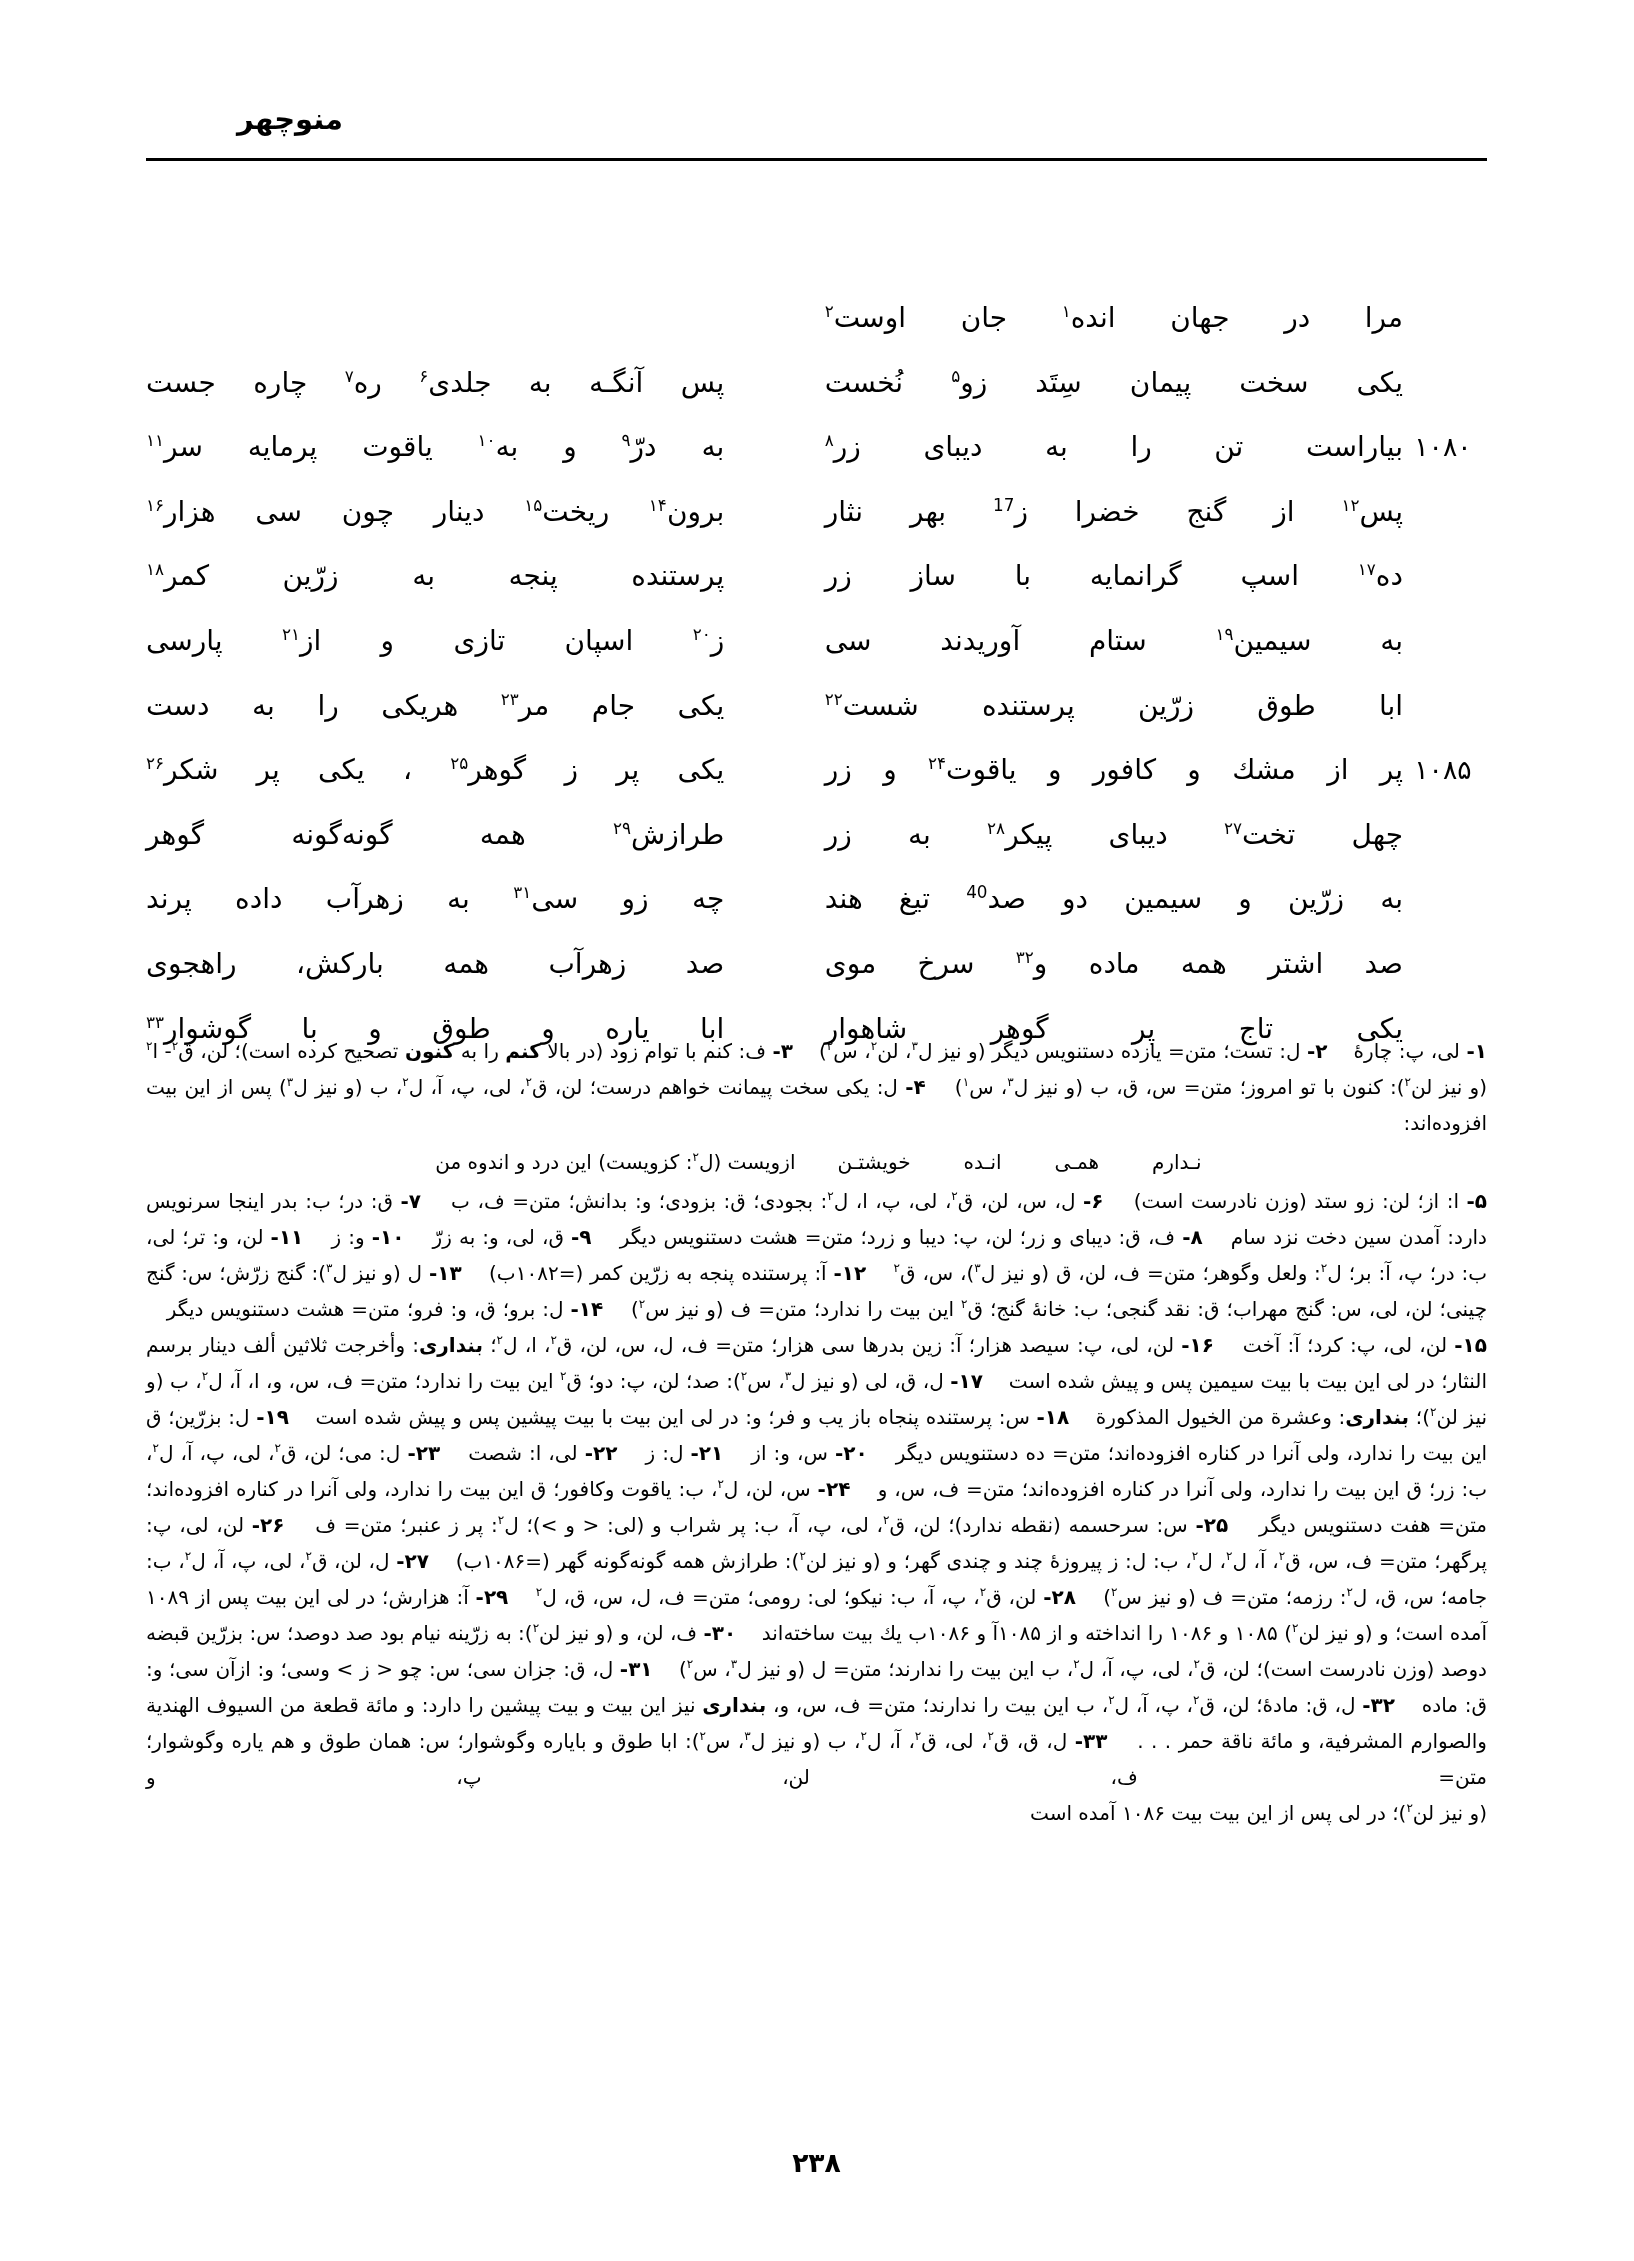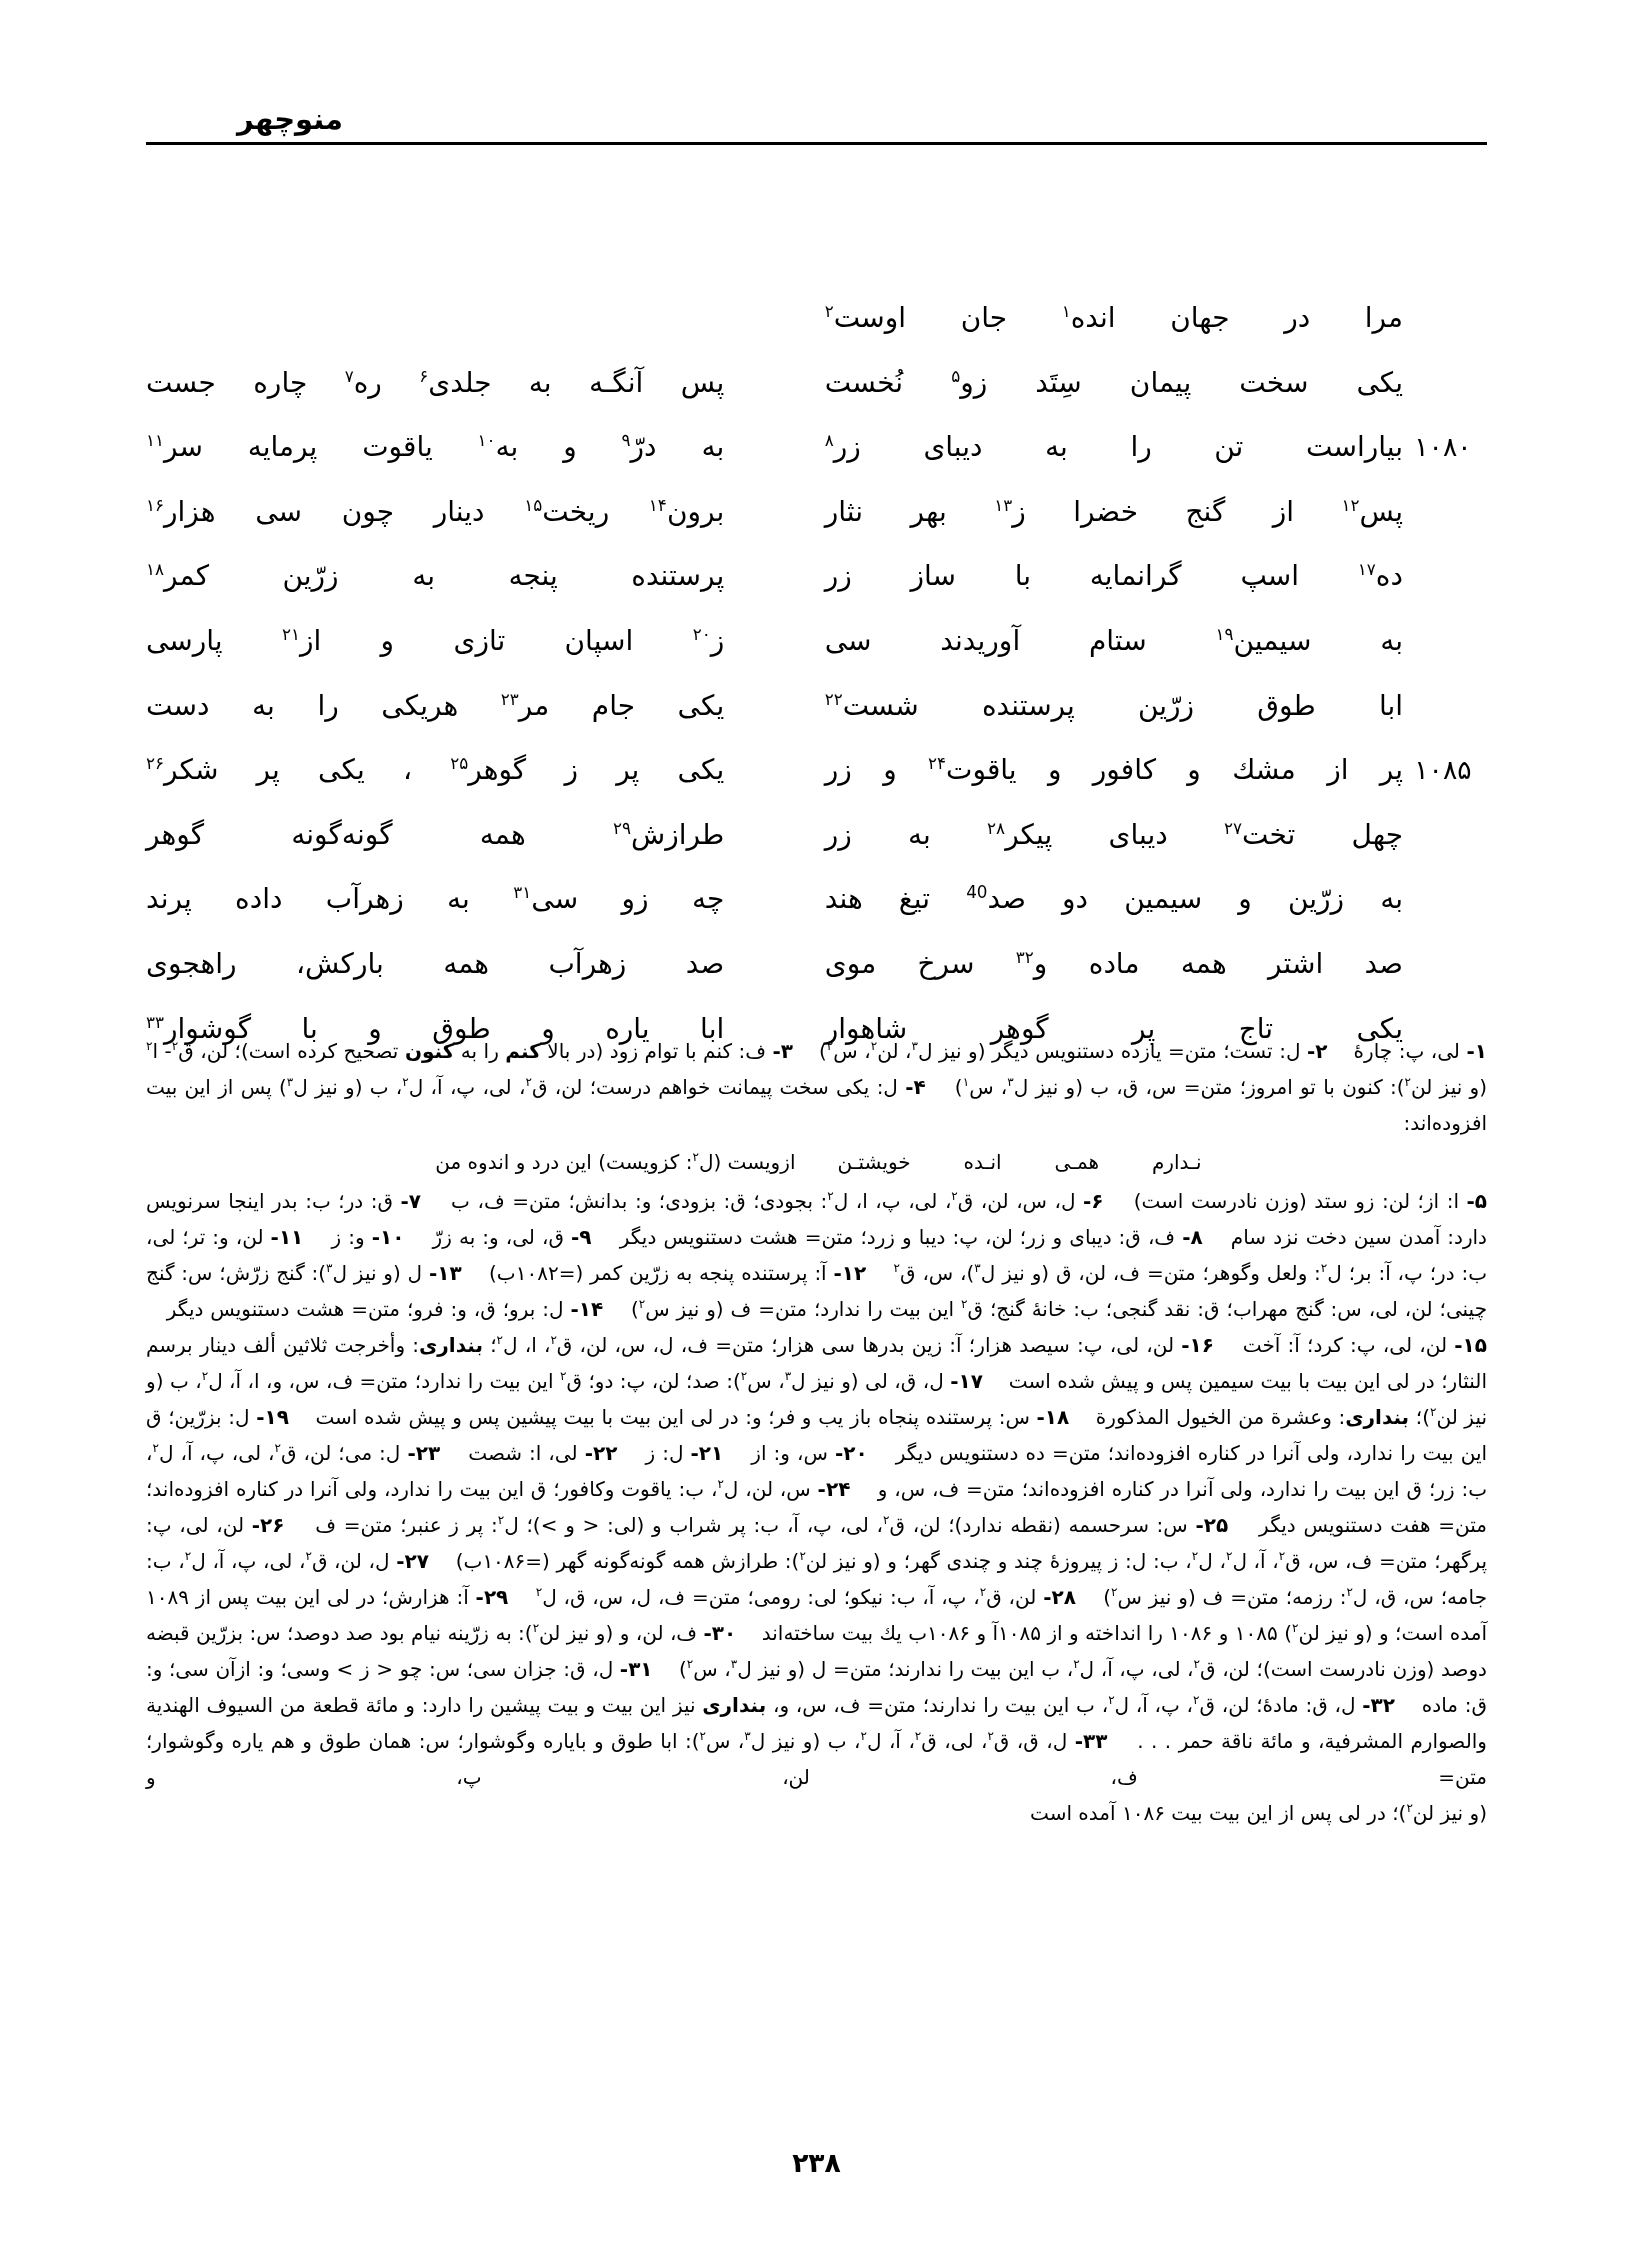--- a/index.html
+++ b/index.html
@@ -29,21 +29,21 @@
     left: 147px;
     height: 84px;
   }
   .running-head {
     text-align: left;
     direction: rtl;
     font-size: 29px;
     font-weight: 700;
     letter-spacing: 0px;
     padding-left: 91px;
-    padding-bottom: 8px;
+    padding-bottom: 24px;
     line-height: 1.0;
   }
   .head-rule {
     width: 100%;
     height: 2.8px;
     background: #000;
   }
 
   
   .verse-block {
@@ -186,21 +186,21 @@
       <div class="couplet">
         <div class="verse-num">۱۰۸۰</div>
         <div class="hemistich-pair">
           <div class="hemistich h-right">بیاراست تن را به دیبای زر<sup class="sup">۸</sup></div>
           <div class="hemistich h-left">به درّ<sup class="sup">۹</sup> و به<sup class="sup">۱۰</sup> یاقوت پرمایه سر<sup class="sup">۱۱</sup></div>
         </div>
       </div>
       <div class="couplet">
         <div class="verse-num"></div>
         <div class="hemistich-pair">
-          <div class="hemistich h-right">پس<sup class="sup">۱۲</sup> از گنج خضرا ز<sup class="sup">۱۳</sup> بهر نثار</div>
+          <div class="hemistich h-right">پس<sup class="sup">۱۲</sup> از گنج خضرا ز<sup class="sup">17</sup> بهر نثار</div>
           <div class="hemistich h-left">برون<sup class="sup">۱۴</sup> ریخت<sup class="sup">۱۵</sup> دینار چون سی هزار<sup class="sup">۱۶</sup></div>
         </div>
       </div>
       <div class="couplet">
         <div class="verse-num"></div>
         <div class="hemistich-pair">
           <div class="hemistich h-right">ده<sup class="sup">۱۷</sup> اسپ گرانمایه با ساز زر</div>
           <div class="hemistich h-left">پرستنده پنجه به زرّین كمر<sup class="sup">۱۸</sup></div>
         </div>
       </div>

